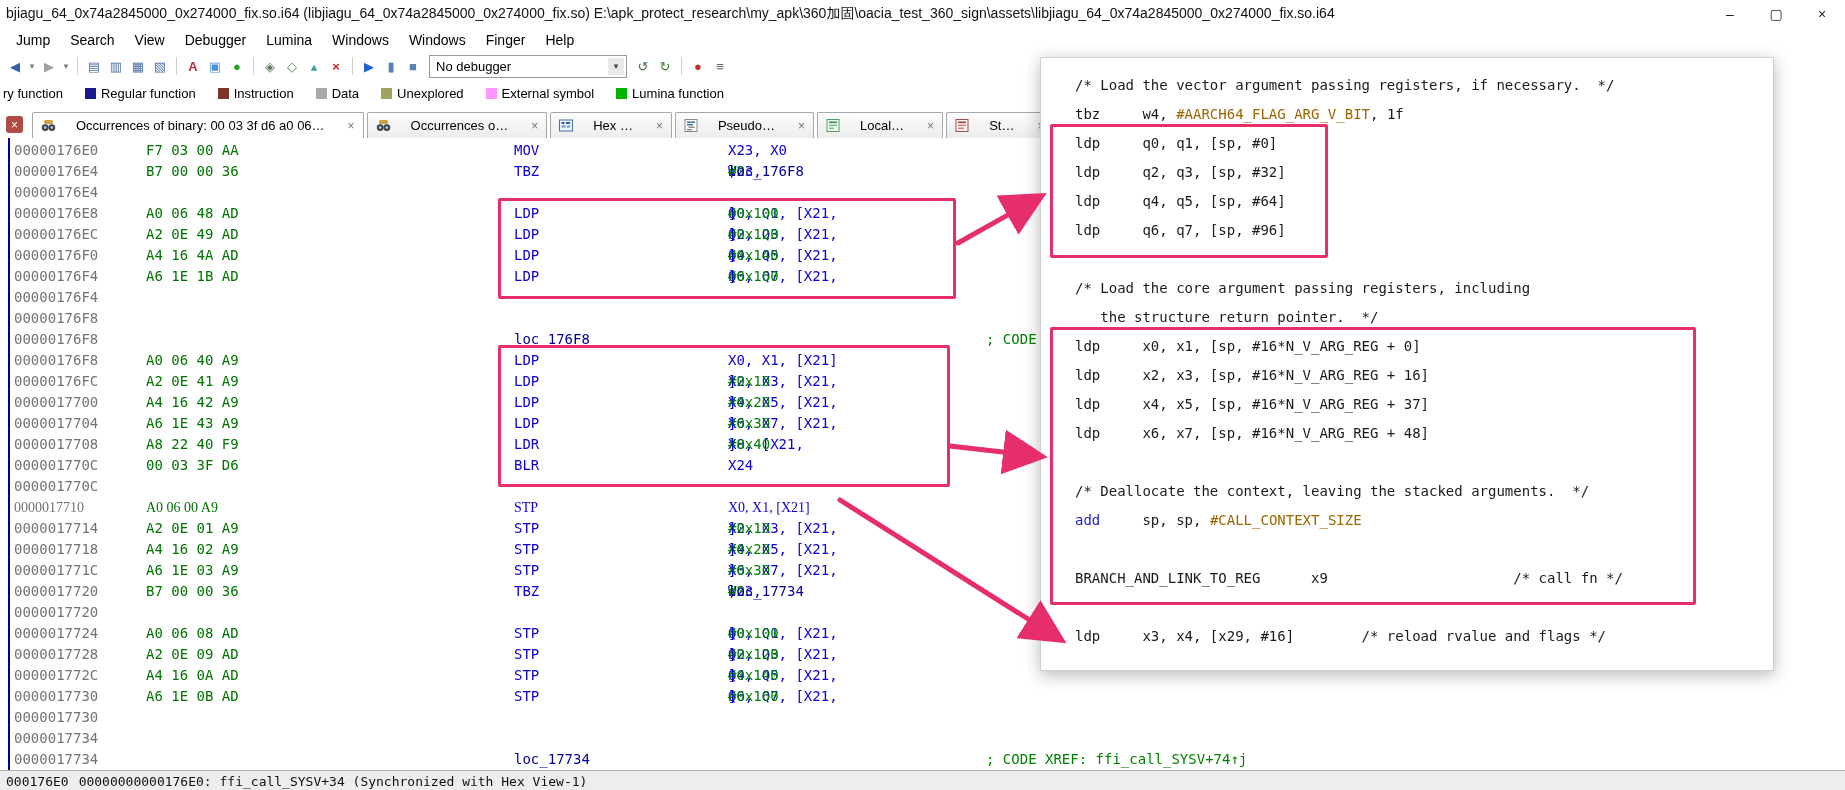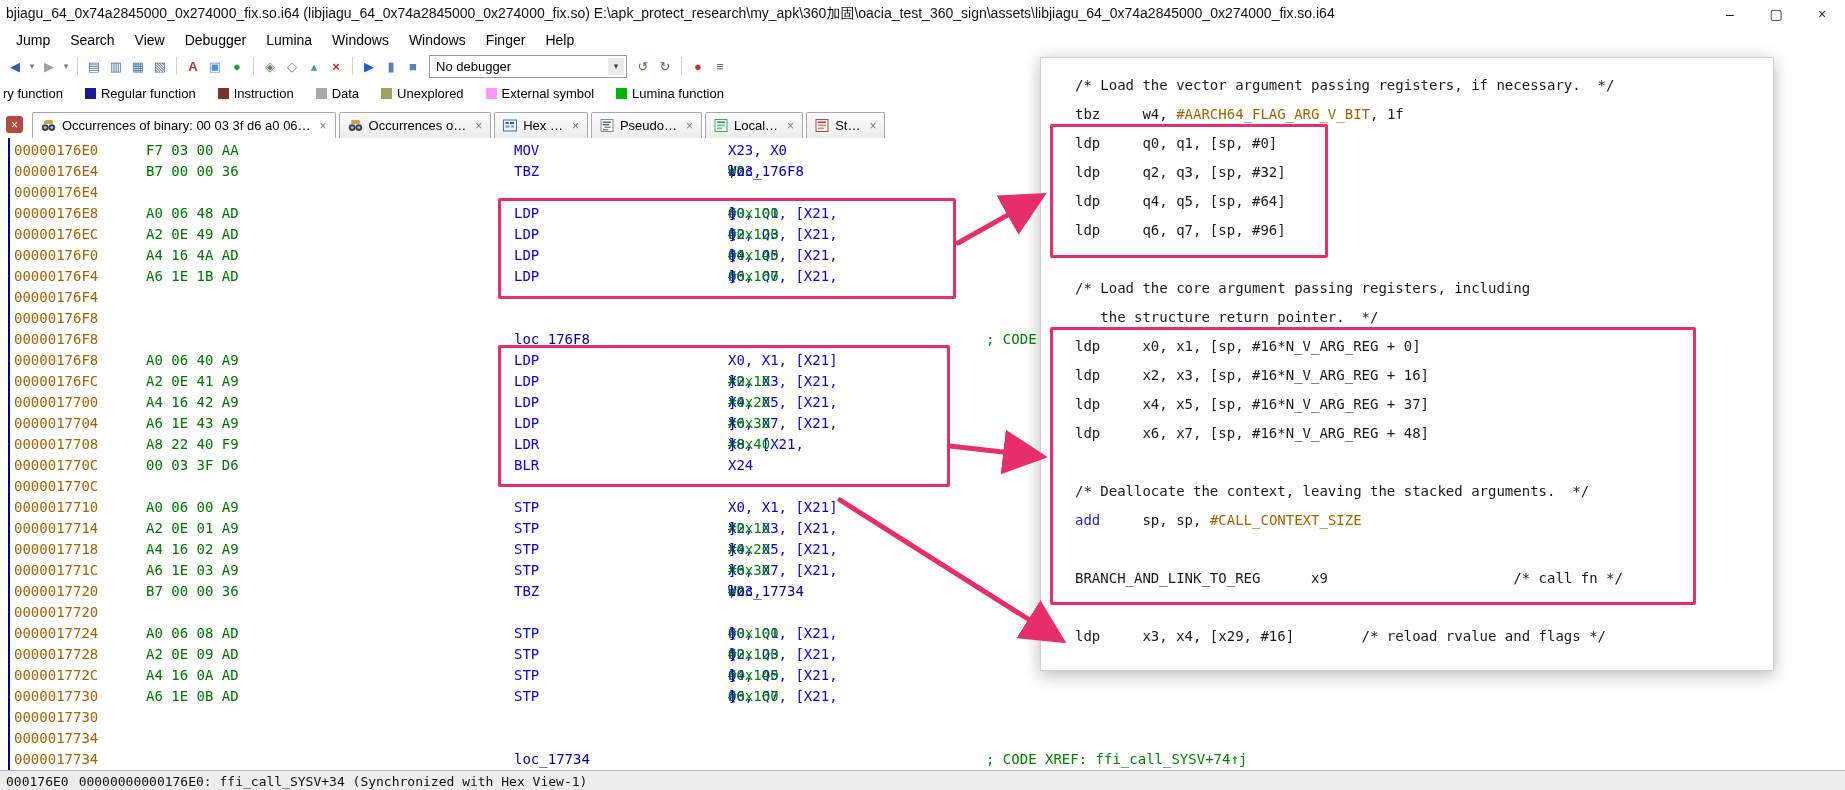--- a/index.html
+++ b/index.html
@@ -31,33 +31,33 @@
   .legendbar{position:absolute;left:0;top:80px;width:100%;height:26px;background:#fff;
              display:flex;align-items:center;gap:22px;font-size:13px;padding-left:3px;}
   .legend-item{display:flex;align-items:center;gap:5px;white-space:nowrap;}
   .legend-sq{width:11px;height:11px;display:inline-block;}
   
   .tabbar{position:absolute;left:0;top:106px;width:100%;height:32px;background:#fff;
           display:flex;align-items:flex-end;padding-left:6px;border-bottom:1px solid #bdbdbd;}
   .close-view{width:17px;height:17px;background:#b04a42;color:#fff;border-radius:3px;
               display:flex;align-items:center;justify-content:center;font-size:12px;
               margin:0 9px 5px 0;}
-  .tab{height:25px;display:flex;align-items:center;gap:6px;border:1px solid #a8a8a8;border-bottom:none;
+  .tab{height:25px;display:flex;align-items:center;gap:20px;border:1px solid #a8a8a8;border-bottom:none;
        background:linear-gradient(#fcfcfc,#ececec);padding:0 8px;margin-right:3px;font-size:13px;
        border-radius:2px 2px 0 0;white-space:nowrap;}
   .tab.active{background:#fff;}
   .tab-icon{display:flex;align-items:center;}
   .tab-close{color:#777;font-size:12px;margin-left:3px;}
   
   .disasm{position:absolute;left:0;top:138px;width:1845px;height:632px;background:#fff;
           font-family:"DejaVu Sans Mono",monospace;font-size:14px;}
   .gutterline{position:absolute;left:8px;top:0;bottom:0;width:2px;background:#000090;}
   .drow{position:absolute;left:0;height:21px;width:100%;}
   .drow span{position:absolute;top:0;line-height:21px;white-space:pre;}
-  .c-addr{left:14px;color:#a16207;}
+  .c-addr{left:14px;color:#737373;}
   .c-bytes{left:108px;color:var(--bytes);margin-left:38px;}
   .c-mn{left:514px;color:var(--mnemonic);}
   .c-ops{left:728px;color:var(--register);}
   .c-label{left:514px;color:var(--label);}
   .c-cmt{left:986px;color:var(--comment);}
   .t-num{color:var(--number);} .t-loc{color:var(--label);} .t-reg{color:var(--register);}
   
   .hl-box{position:absolute;border:3px solid var(--accent);border-radius:2px;z-index:30;pointer-events:none;}
   .arrows{position:absolute;left:0;top:0;z-index:40;pointer-events:none;}
   
@@ -332,21 +332,21 @@
       </div>
       <div class="drow" style="top: 317px;">
         <span class="c-addr">000001770C</span>
         <span class="c-bytes">00 03 3F D6</span>
         <span class="c-mn">BLR</span>
         <span class="c-ops"><span class="t-reg">X24</span></span>
       </div>
       <div class="drow" style="top: 338px;">
         <span class="c-addr">000001770C</span>
       </div>
-      <div class="drow" style="top: 359px;">
+      <div class="drow" style="top: 359px; font-family: Liberation Serif, serif;">
         <span class="c-addr">0000017710</span>
         <span class="c-bytes">A0 06 00 A9</span>
         <span class="c-mn">STP</span>
         <span class="c-ops"><span class="t-reg">X0, X1, [X21]</span></span>
       </div>
       <div class="drow" style="top: 380px;">
         <span class="c-addr">0000017714</span>
         <span class="c-bytes">A2 0E 01 A9</span>
         <span class="c-mn">STP</span>
         <span class="c-ops"><span class="t-reg">X2, X3, [X21,</span><span class="t-num">#0x10</span><span class="t-reg">]</span></span>

